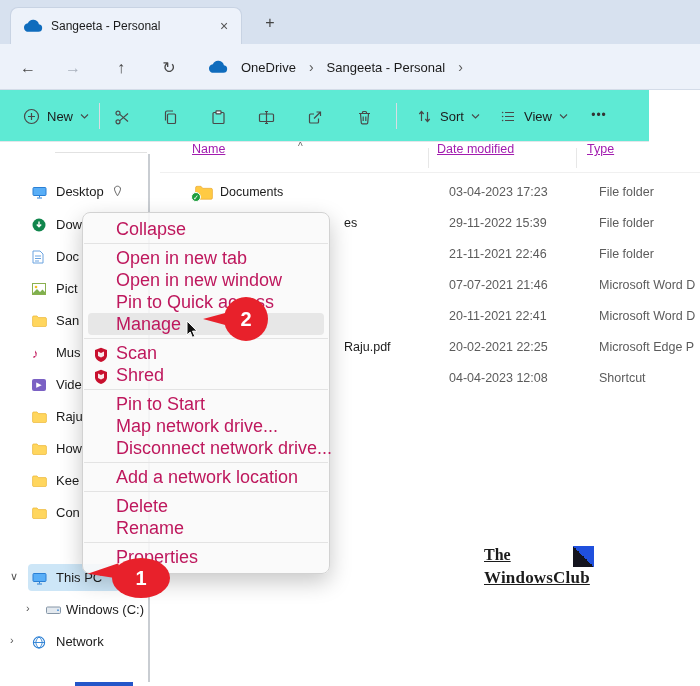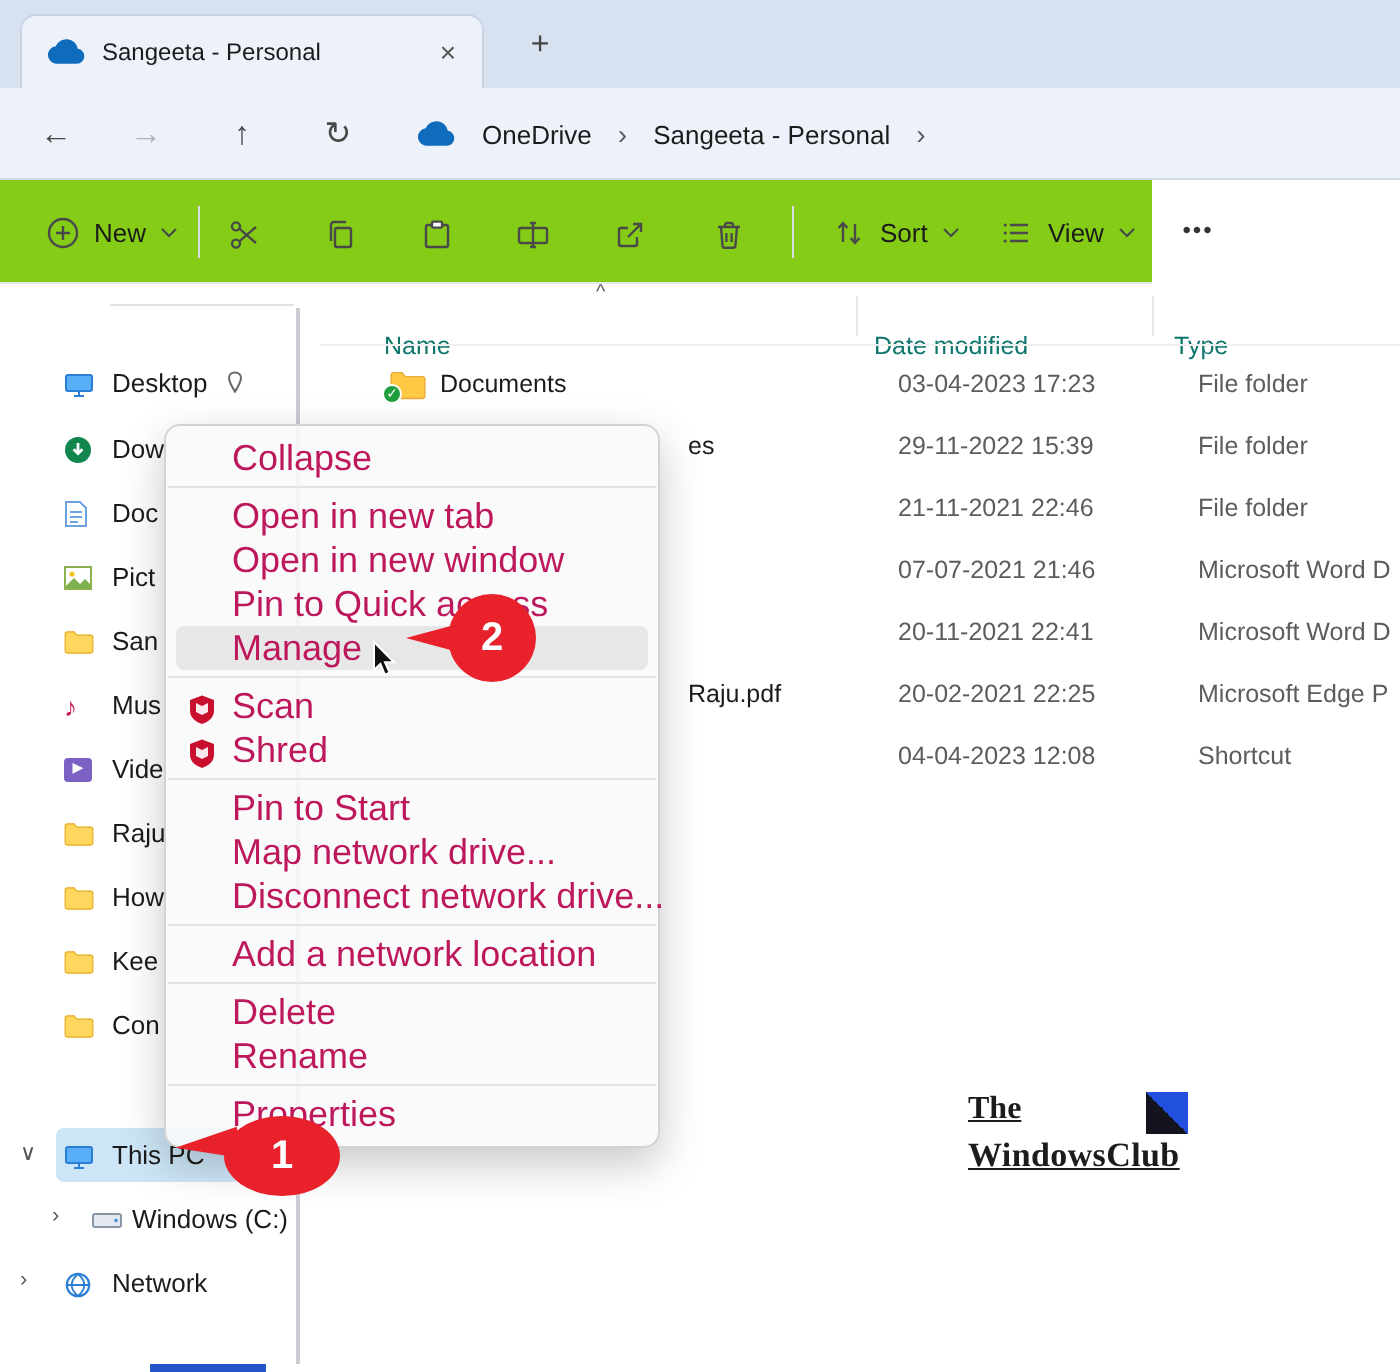--- a/index.html
+++ b/index.html
@@ -18,32 +18,32 @@
 
   
   .navbar { position:absolute; left:0; top:44px; width:700px; height:46px; background:#edf2fa; border-bottom:1px solid #d4dce8; }
   .nav-btn { position:absolute; top:11px; width:26px; height:26px; font-size:16px; color:#494949; text-align:center; line-height:26px; border-radius:4px; }
   .nav-btn.disabled { color:#a9b1bd; }
   .crumbbar { position:absolute; left:208px; top:0; height:46px; display:flex; align-items:center; gap:9px; font-size:13px; color:#1b1b1b; }
   .crumb { padding:3px 4px; border-radius:4px; white-space:nowrap; }
   .crumb-sep { color:#5a5a5a; font-size:14px; }
 
   
-  .toolbar { position:absolute; left:0; top:90px; width:576px; height:52px; background:#84cc16; border-bottom:1px solid #e3e6ea; }
+  .toolbar { position:absolute; left:0; top:90px; width:649px; height:52px; background:#5eead4; border-bottom:1px solid #e3e6ea; }
   .tb-new { position:absolute; left:14px; top:12px; height:28px; display:flex; align-items:center; gap:7px; padding:0 9px; font-size:13px; color:#1b1b1b; border-radius:4px; }
   .tb-sep { position:absolute; top:13px; width:1px; height:26px; background:#d9dde3; }
   .tb-icon { position:absolute; top:13px; width:28px; height:28px; display:flex; align-items:center; justify-content:center; border-radius:4px; }
   .tb-drop { position:absolute; top:12px; height:28px; display:flex; align-items:center; gap:7px; padding:0 8px; font-size:13px; color:#1b1b1b; border-radius:4px; }
   .tb-more { position:absolute; left:583px; top:12px; width:32px; height:28px; text-align:center; line-height:26px; color:#333; font-size:12px; letter-spacing:1px; border-radius:4px; }
   .chev { display:inline-block; }
   .chev svg { display:block; }
 
   
   .content { position:absolute; left:0; top:142px; width:700px; height:544px; background:#fff; }
-  .col-head { position:absolute; top:24px; font-size:12.5px; color:#0f766e; white-space:nowrap; }
+  .col-head { position:absolute; top:0; font-size:12.5px; color:#a21caf; white-space:nowrap;text-decoration:underline; }
   .sort-caret { position:absolute; left:298px; top:-1px; font-size:10px; color:#5f5f5f; }
   .col-div { position:absolute; top:6px; width:1px; height:20px; background:#e7e7e7; }
   .head-line { position:absolute; left:160px; top:30px; width:540px; height:1px; background:#f0f0f0; }
   .file-row { position:absolute; left:172px; width:540px; height:30px;text-decoration:underline; }
   .f-icon { position:absolute; left:23px; top:7px; width:18px; height:15px; }
   .f-check { position:absolute; left:-4px; top:7px; width:10px; height:10px; background:#1e9e3e; border-radius:50%;
              color:#fff; font-size:7px; line-height:10px; text-align:center; border:1px solid #fff; }
   .f-name { position:absolute; left:48px; top:7px; font-size:12.5px; color:#1b1b1b; white-space:nowrap; }
   .f-name.frag { left:172px; }
   .f-date { position:absolute; left:277px; top:7px; font-size:12.5px; color:#5c5c5c; white-space:nowrap; }

